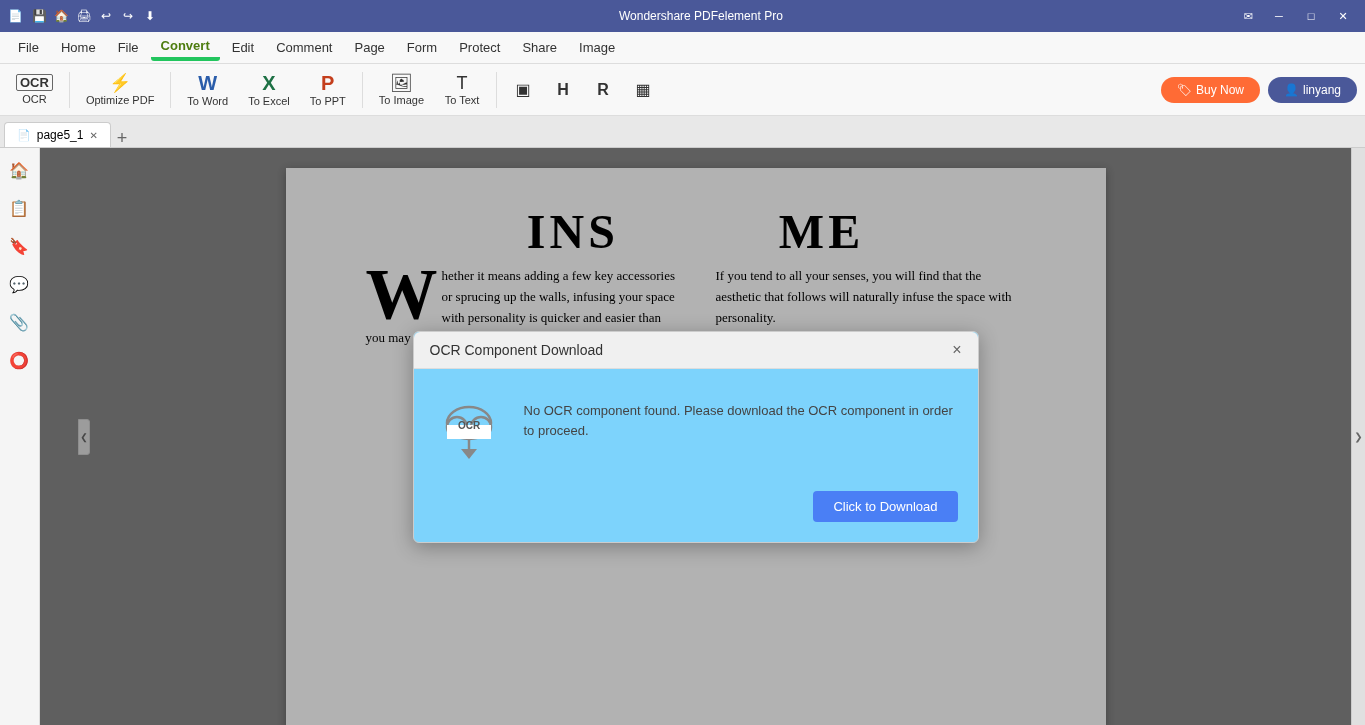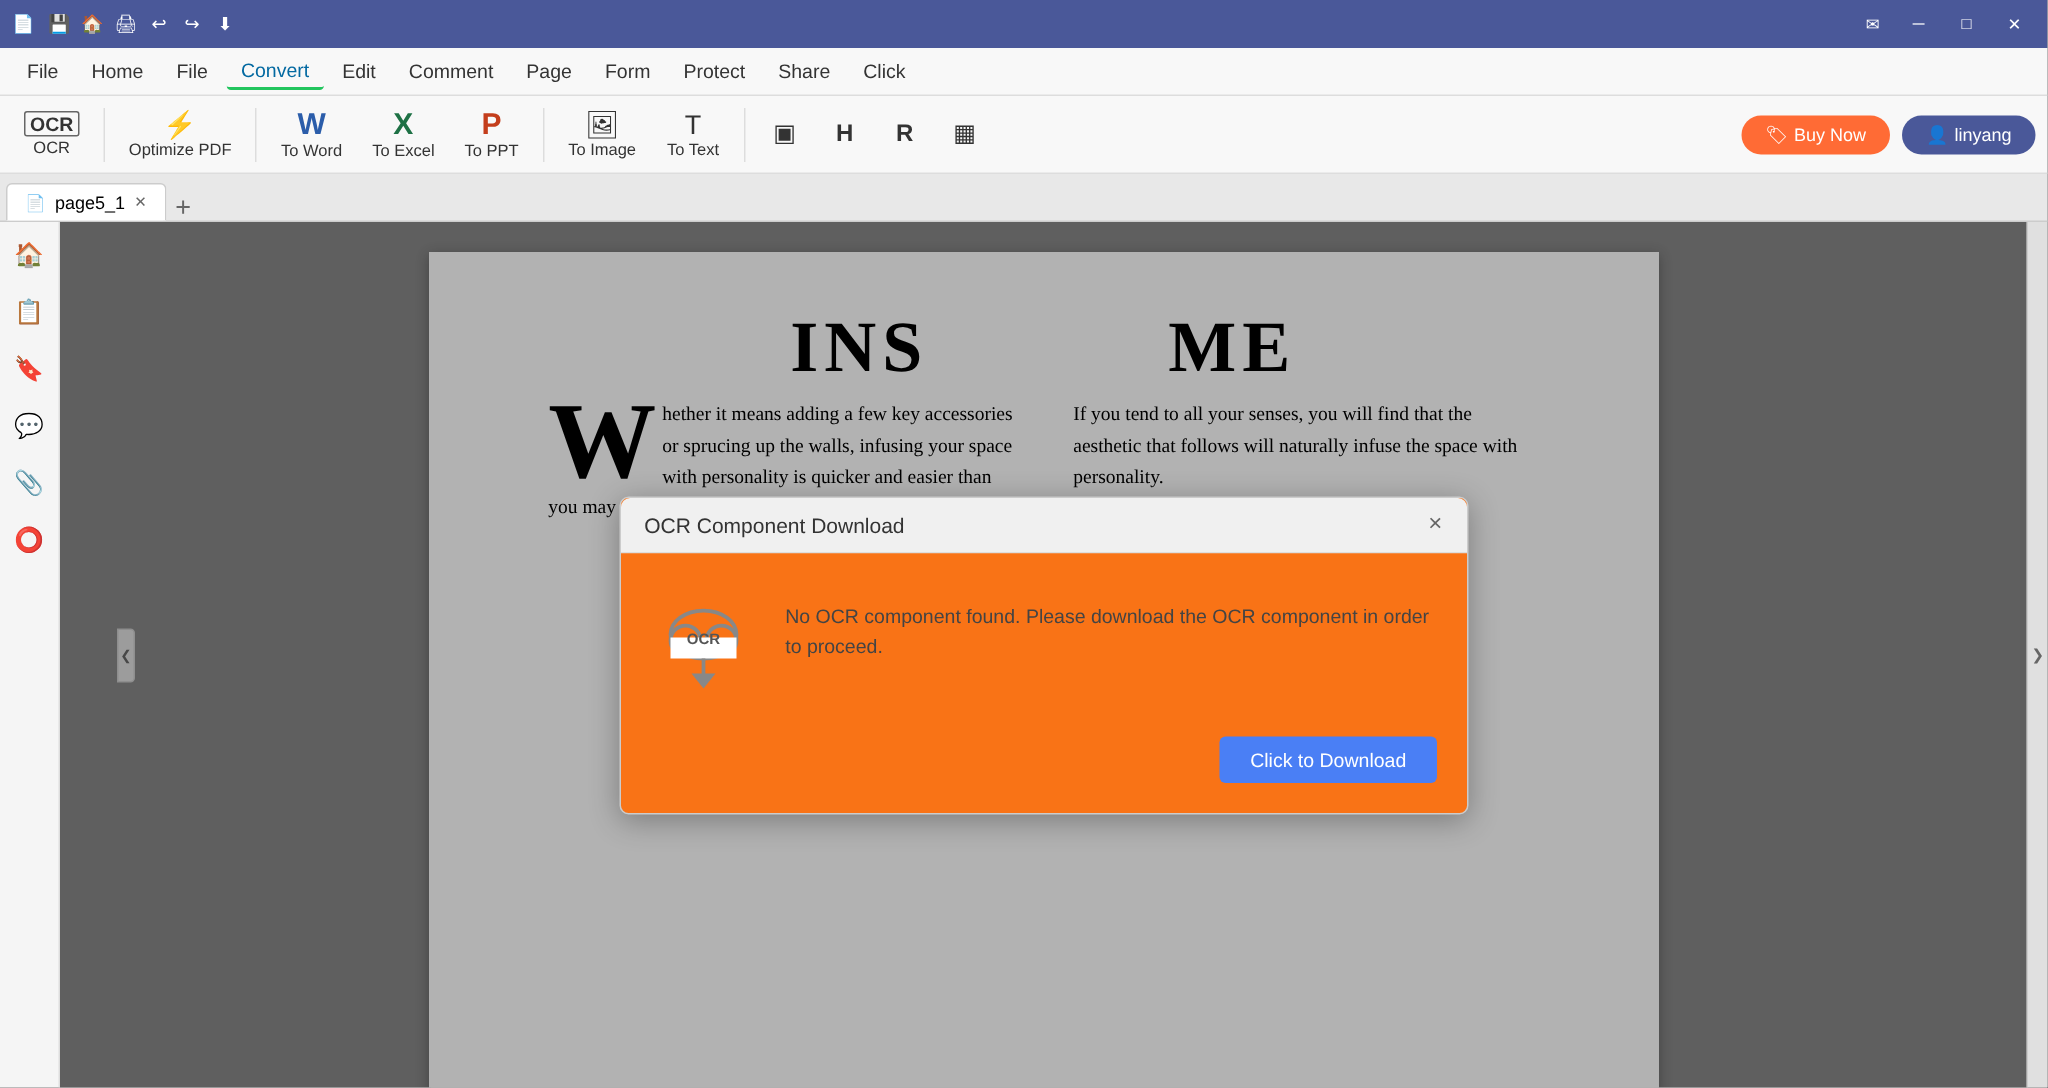--- a/index.html
+++ b/index.html
@@ -33,21 +33,21 @@
       gap: 2px;
     }
     .menu-item {
       padding: 4px 10px;
       cursor: pointer;
       border-radius: 3px;
       font-size: 13px;
       color: #333;
       text-align: center;
     }
-    .menu-item.active { color: #0369a1; border-bottom: 2px solid #22c55e; font-weight: 400; }
+    .menu-item.active { color: #4d7c0f; border-bottom: 4px solid #22c55e; font-weight: 700; }
 
     
     #toolbar {
       background: #f8f8f8;
       height: 52px;
       display: flex;
       align-items: center;
       padding: 0 8px;
       border-bottom: 1px solid #ddd;
       gap: 4px;
@@ -241,21 +241,21 @@
     #modal-overlay {
       position: absolute;
       top: 0; left: 0; right: 0; bottom: 0;
       background: rgba(0,0,0,0.3);
       display: flex;
       align-items: center;
       justify-content: center;
       z-index: 100;
     }
     #modal {
-      background: #f97316;
+      background: #7dd3fc;
       border: 1px solid #ccc;
       border-radius: 6px;
       width: 566px;
       padding: 0;
       box-shadow: 0 4px 20px rgba(0,0,0,0.3);
     }
     #modal-header {
       background: #f0f0f0;
       border-bottom: 1px solid #ddd;
       padding: 10px 16px;
@@ -296,40 +296,41 @@
     <div class="title-bar-icon">📄</div>
     <div id="title-bar-icons">
       <span class="title-bar-icon">💾</span>
       <span class="title-bar-icon">🏠</span>
       <span class="title-bar-icon">🖨</span>
       <span class="title-bar-icon">↩</span>
       <span class="title-bar-icon">↪</span>
       <span class="title-bar-icon">⬇</span>
     </div>
   </div>
+  <span id="title-bar-title">Wondershare PDFelement Pro</span>
   <div id="title-bar-right">
     <span style="color:white;font-size:11px;margin-right:8px;">✉</span>
     <div class="win-btn">─</div>
     <div class="win-btn">□</div>
     <div class="win-btn close">✕</div>
   </div>
 </div>
 
 <div id="menu-bar">
   <span class="menu-item">File</span>
   <span class="menu-item">Home</span>
   <span class="menu-item">File</span>
   <span class="menu-item active">Convert</span>
   <span class="menu-item">Edit</span>
   <span class="menu-item">Comment</span>
   <span class="menu-item">Page</span>
   <span class="menu-item">Form</span>
   <span class="menu-item">Protect</span>
   <span class="menu-item">Share</span>
-  <span class="menu-item">Click</span>
+  <span class="menu-item">Image</span>
 </div>
 
 <div id="toolbar">
 
   <div class="toolbar-btn">
     <span class="tb-icon" style="font-size:13px;font-weight:bold;border:1px solid #666;padding:1px 3px;border-radius:2px;">OCR</span>
     <span>OCR</span>
   </div>
   <div class="toolbar-sep"></div>
 

